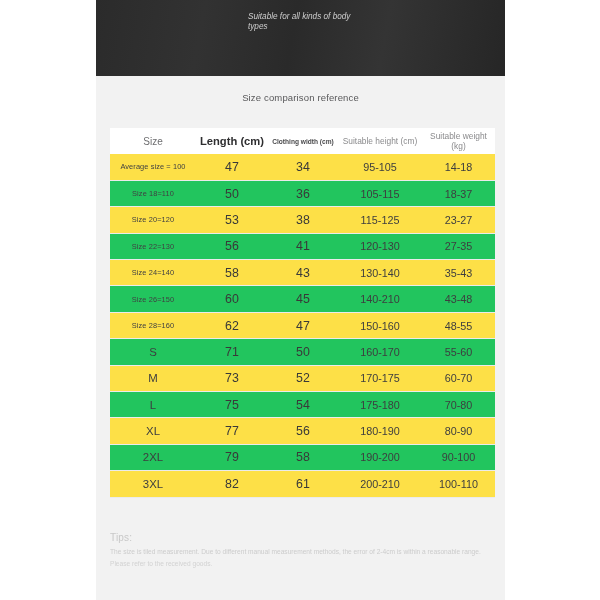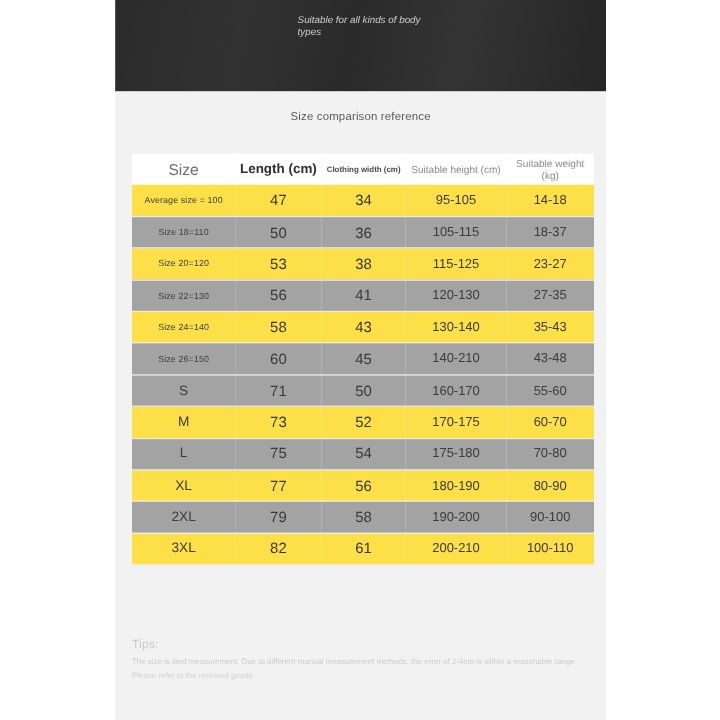--- a/index.html
+++ b/index.html
@@ -95,42 +95,42 @@
     background: #ffffff;
     height: 26px;
     font-weight: normal;
     color: #7a7a7c;
     font-size: 8.4px;
     text-align: center;
     vertical-align: middle;
     padding: 0;
   }
   .size-table thead th.th-size {
-    font-size: 13px;
+    font-size: 10px;
     color: #6e6e70;
   }
   .size-table thead th.th-length {
     font-size: 11.2px;
     color: #2e2e30;
     font-weight: 600;
   }
   .size-table thead th.th-cwidth {
     font-size: 6.6px;
     color: #4a4a4c;
     font-weight: 600;
   }
   .size-table thead th.th-height,
   .size-table thead th.th-weight {
     font-size: 8.4px;
     color: #8a8a8c;
   }
 
   .size-table tbody tr { height: 26.4px; }
   .size-table tbody tr.odd  td { background: #fde047; }
-  .size-table tbody tr.even td { background: #a3a3a3; margin-top: 20px; }
+  .size-table tbody tr.even td { background: #22c55e; margin-top: 20px; }
 
   .size-table tbody td {
     padding: 0;
     text-align: center;
     vertical-align: middle;
     color: #3d3d3f;
     font-size: 11.6px;
     border-bottom: 1px solid #ebebeb;
   }
   .size-table tbody td.cell-size-small {
@@ -247,20 +247,27 @@
               <td class="cell-range">130-140</td>
               <td class="cell-range">35-43</td>
             </tr>
             <tr class="even">
               <td class="cell-size-small">Size 26=150</td>
               <td class="cell-num">60</td>
               <td class="cell-num">45</td>
               <td class="cell-range">140-210</td>
               <td class="cell-range">43-48</td>
             </tr>
+            <tr class="odd">
+              <td class="cell-size-small">Size 28=160</td>
+              <td class="cell-num">62</td>
+              <td class="cell-num">47</td>
+              <td class="cell-range">150-160</td>
+              <td class="cell-range">48-55</td>
+            </tr>
             <tr class="even">
               <td class="cell-size-large">S</td>
               <td class="cell-num">71</td>
               <td class="cell-num">50</td>
               <td class="cell-range">160-170</td>
               <td class="cell-range">55-60</td>
             </tr>
             <tr class="odd">
               <td class="cell-size-large">M</td>
               <td class="cell-num">73</td>

